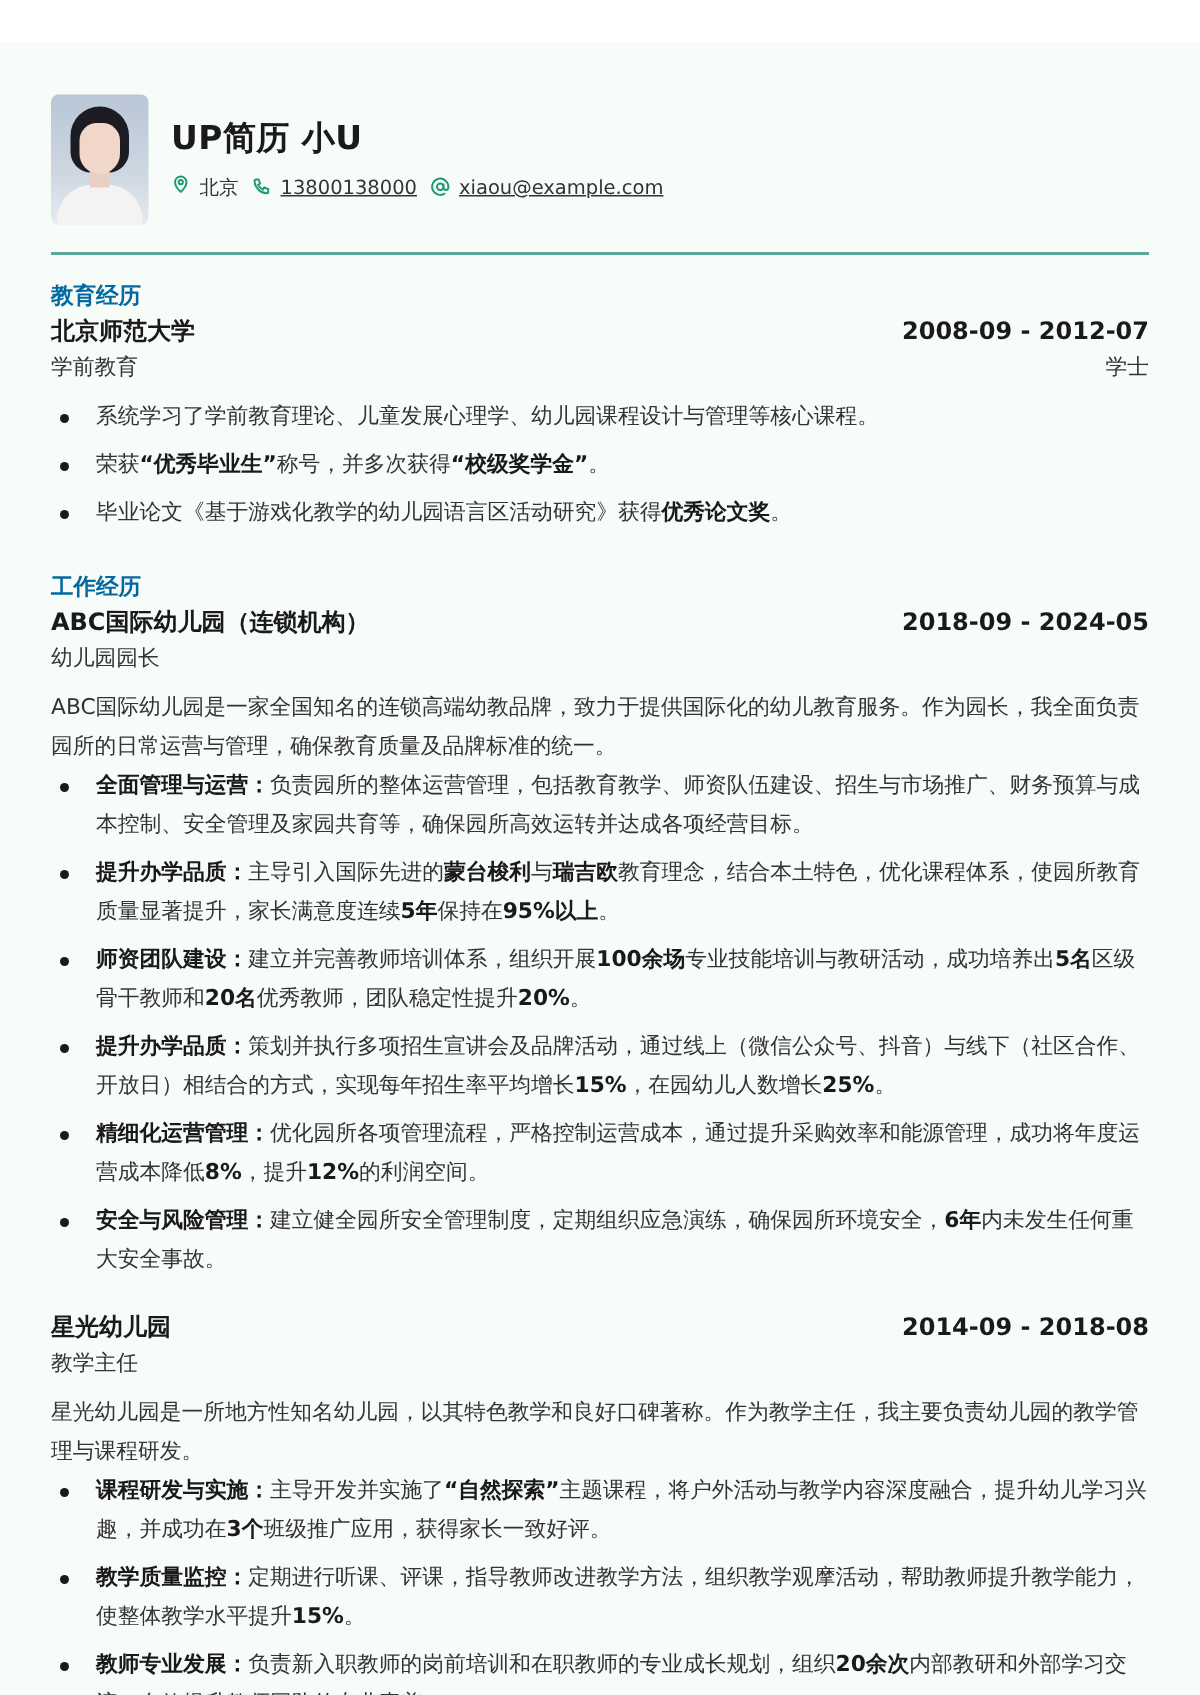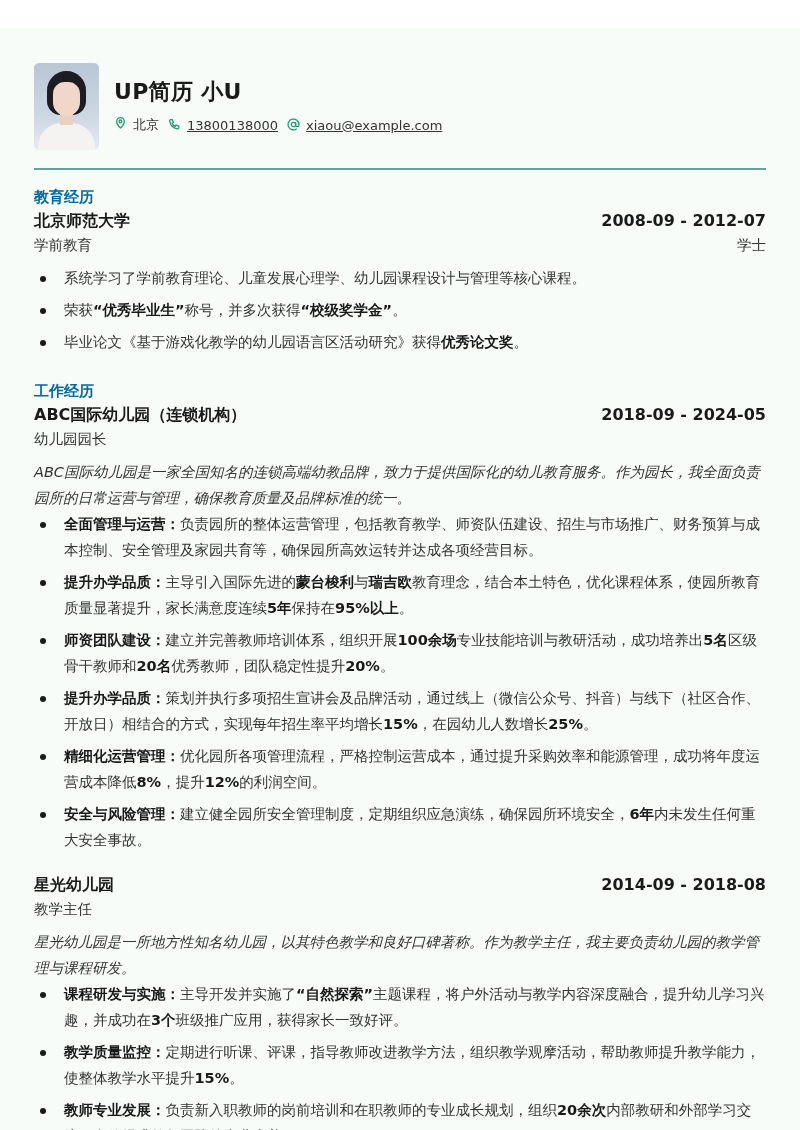--- a/index.html
+++ b/index.html
@@ -34,21 +34,21 @@
   .contacts .item { display: flex; margin-right: 9px; }
   .contacts .icon { width: 13px; height: 13px; margin-right: 6px; display: inline-block; }
   .contacts a { color: #333; text-decoration: underline; }
   .divider {
     position: absolute; left: 34px; top: 140px; width: 732px; height: 2px; background: #5aa899;
   }
   .content { position: absolute; left: 34px; top: 155px; width: 732px; font-size: 14.5px; line-height: 26px; }
   .section-title { color: #0369a1; font-weight: bold; font-size: 15px; height: 24px; line-height: 24px; margin-top: 2px; }
   .entry-head { display: flex; justify-content: space-between; font-weight: bold; font-size: 16px; height: 24px; line-height: 24px; color: #1a1a1a; text-align: center; }
   .entry-sub { display: flex; justify-content: space-between; height: 24px; line-height: 24px; color: #333; gap: 20px; }
-  .desc { margin-top: 8px; color: #333; line-height: 26px; font-style: italic; }
+  .desc { margin-top: 8px; color: #333; line-height: 26px; }
   ul { list-style: none; margin: 0; padding: 0; }
   li { position: relative; padding-left: 30px; color: #333; line-height: 26px; margin-bottom: 6px; }
   li::before {
     content: ""; position: absolute; left: 6px; top: 11px; width: 6px; height: 6px; border-radius: 50%; background: #1a1a1a;
   }
   li b { color: #1a1a1a; }
   .gap-edu { height: 8px; }
   .gap-section { height: 16px; }
   .gap-job { height: 14px; }
 </style>

